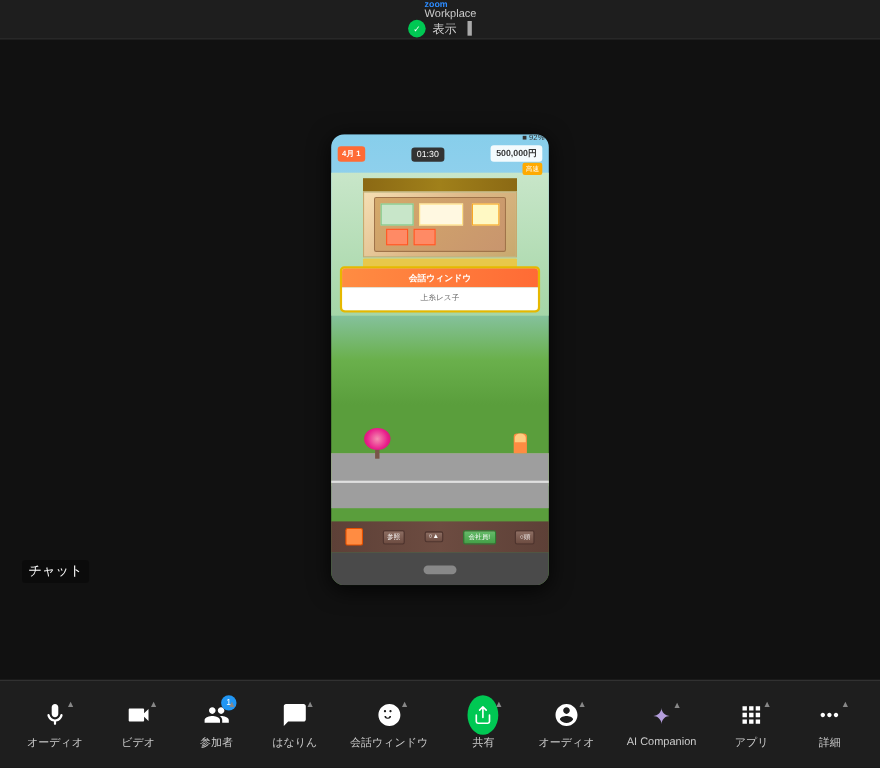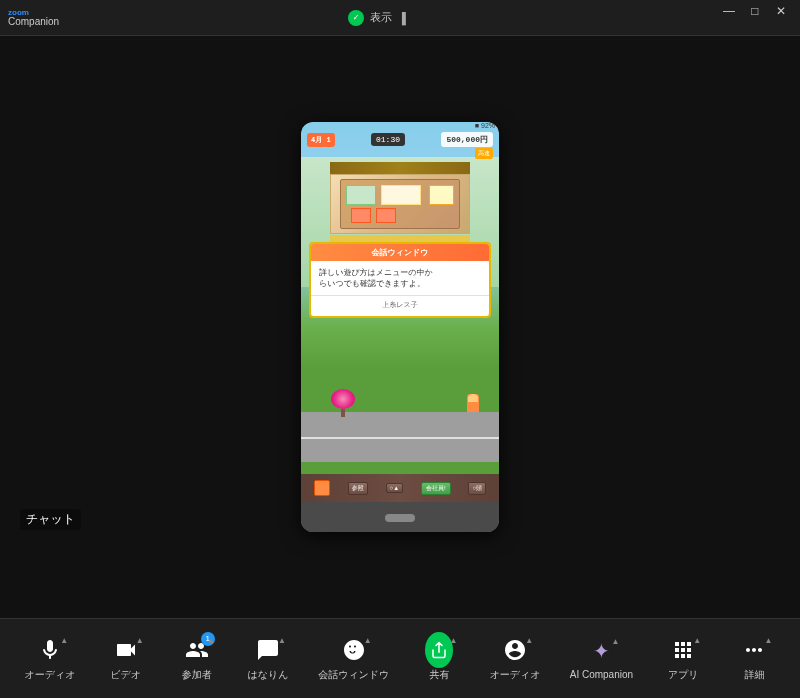--- a/index.html
+++ b/index.html
@@ -11,23 +11,25 @@
       overflow: hidden;
       position: relative;
     }
 
     
     #title-bar {
       width: 100%;
       height: 36px;
       background: #1e1e1e;
       display: flex;
+      align-items: center;
       justify-content: space-between;
       padding: 0 8px;
       border-bottom: 1px solid #333;
+      flex-direction: column;
     }
     .title-left {
       display: flex;
       align-items: center;
       gap: 6px;
     }
     .zoom-logo {
       width: 28px;
       height: 18px;
       display: flex;
@@ -124,25 +126,24 @@
       z-index: 10;
     }
 
     
     .game-top-bar {
       position: absolute;
       top: 10px;
       left: 0;
       right: 0;
       display: flex;
-      align-items: center;
+      align-items: flex-end;
       justify-content: space-between;
       padding: 0 6px;
       z-index: 5;
-      font-family: Liberation Mono, monospace;
     }
     .game-date {
       background: #ff6b35;
       color: white;
       font-size: 7px;
       padding: 2px 4px;
       border-radius: 3px;
       font-weight: bold;
     }
     .game-time {
@@ -473,21 +474,21 @@
       font-size: 20px;
     }
   </style>
 </head>
 <body>
 
 <div id="title-bar">
   <div class="title-left">
     <div class="zoom-logo">
       <span class="zoom-logo-text">zoom</span>
-      <span class="workplace-text">Companion</span>
+      <span class="workplace-text">Workplace</span>
     </div>
   </div>
   <div class="title-center">
     <div class="shield-icon">
       <span>✓</span>
     </div>
     <span class="display-text">表示</span>
     <span class="display-text" style="color:#aaa">▐</span>
   </div>
   <div class="title-controls">
@@ -538,23 +539,20 @@
         <div class="pink-tree-top"></div>
         <div class="pink-tree-trunk"></div>
       </div>
 
       <div class="character" style="width:12px; height:18px; background:#ff8c42; border-radius:3px 3px 0 0; position:absolute; bottom:120px; right:20px; z-index:18;">
         <div style="width:10px; height:8px; background:#ffcc80; border-radius:50% 50% 0 0; margin:0 auto;"></div>
       </div>
 
       <div class="dialog-box">
         <div class="dialog-title">会話ウィンドウ</div>
-        <div class="dialog-content">
-          <span>詳しい遊び方はメニューの中か<br>らいつでも確認できますよ。</span>
-        </div>
         <div class="dialog-name">上糸レス子</div>
       </div>
 
       <div class="game-bottom-bar">
         <div class="game-avatar"></div>
         <div class="game-btn-small">参照</div>
         <div class="game-btn-small">○▲</div>
         <div class="game-btn-green">会社員!</div>
         <div class="game-btn-small">○頭</div>
       </div>

